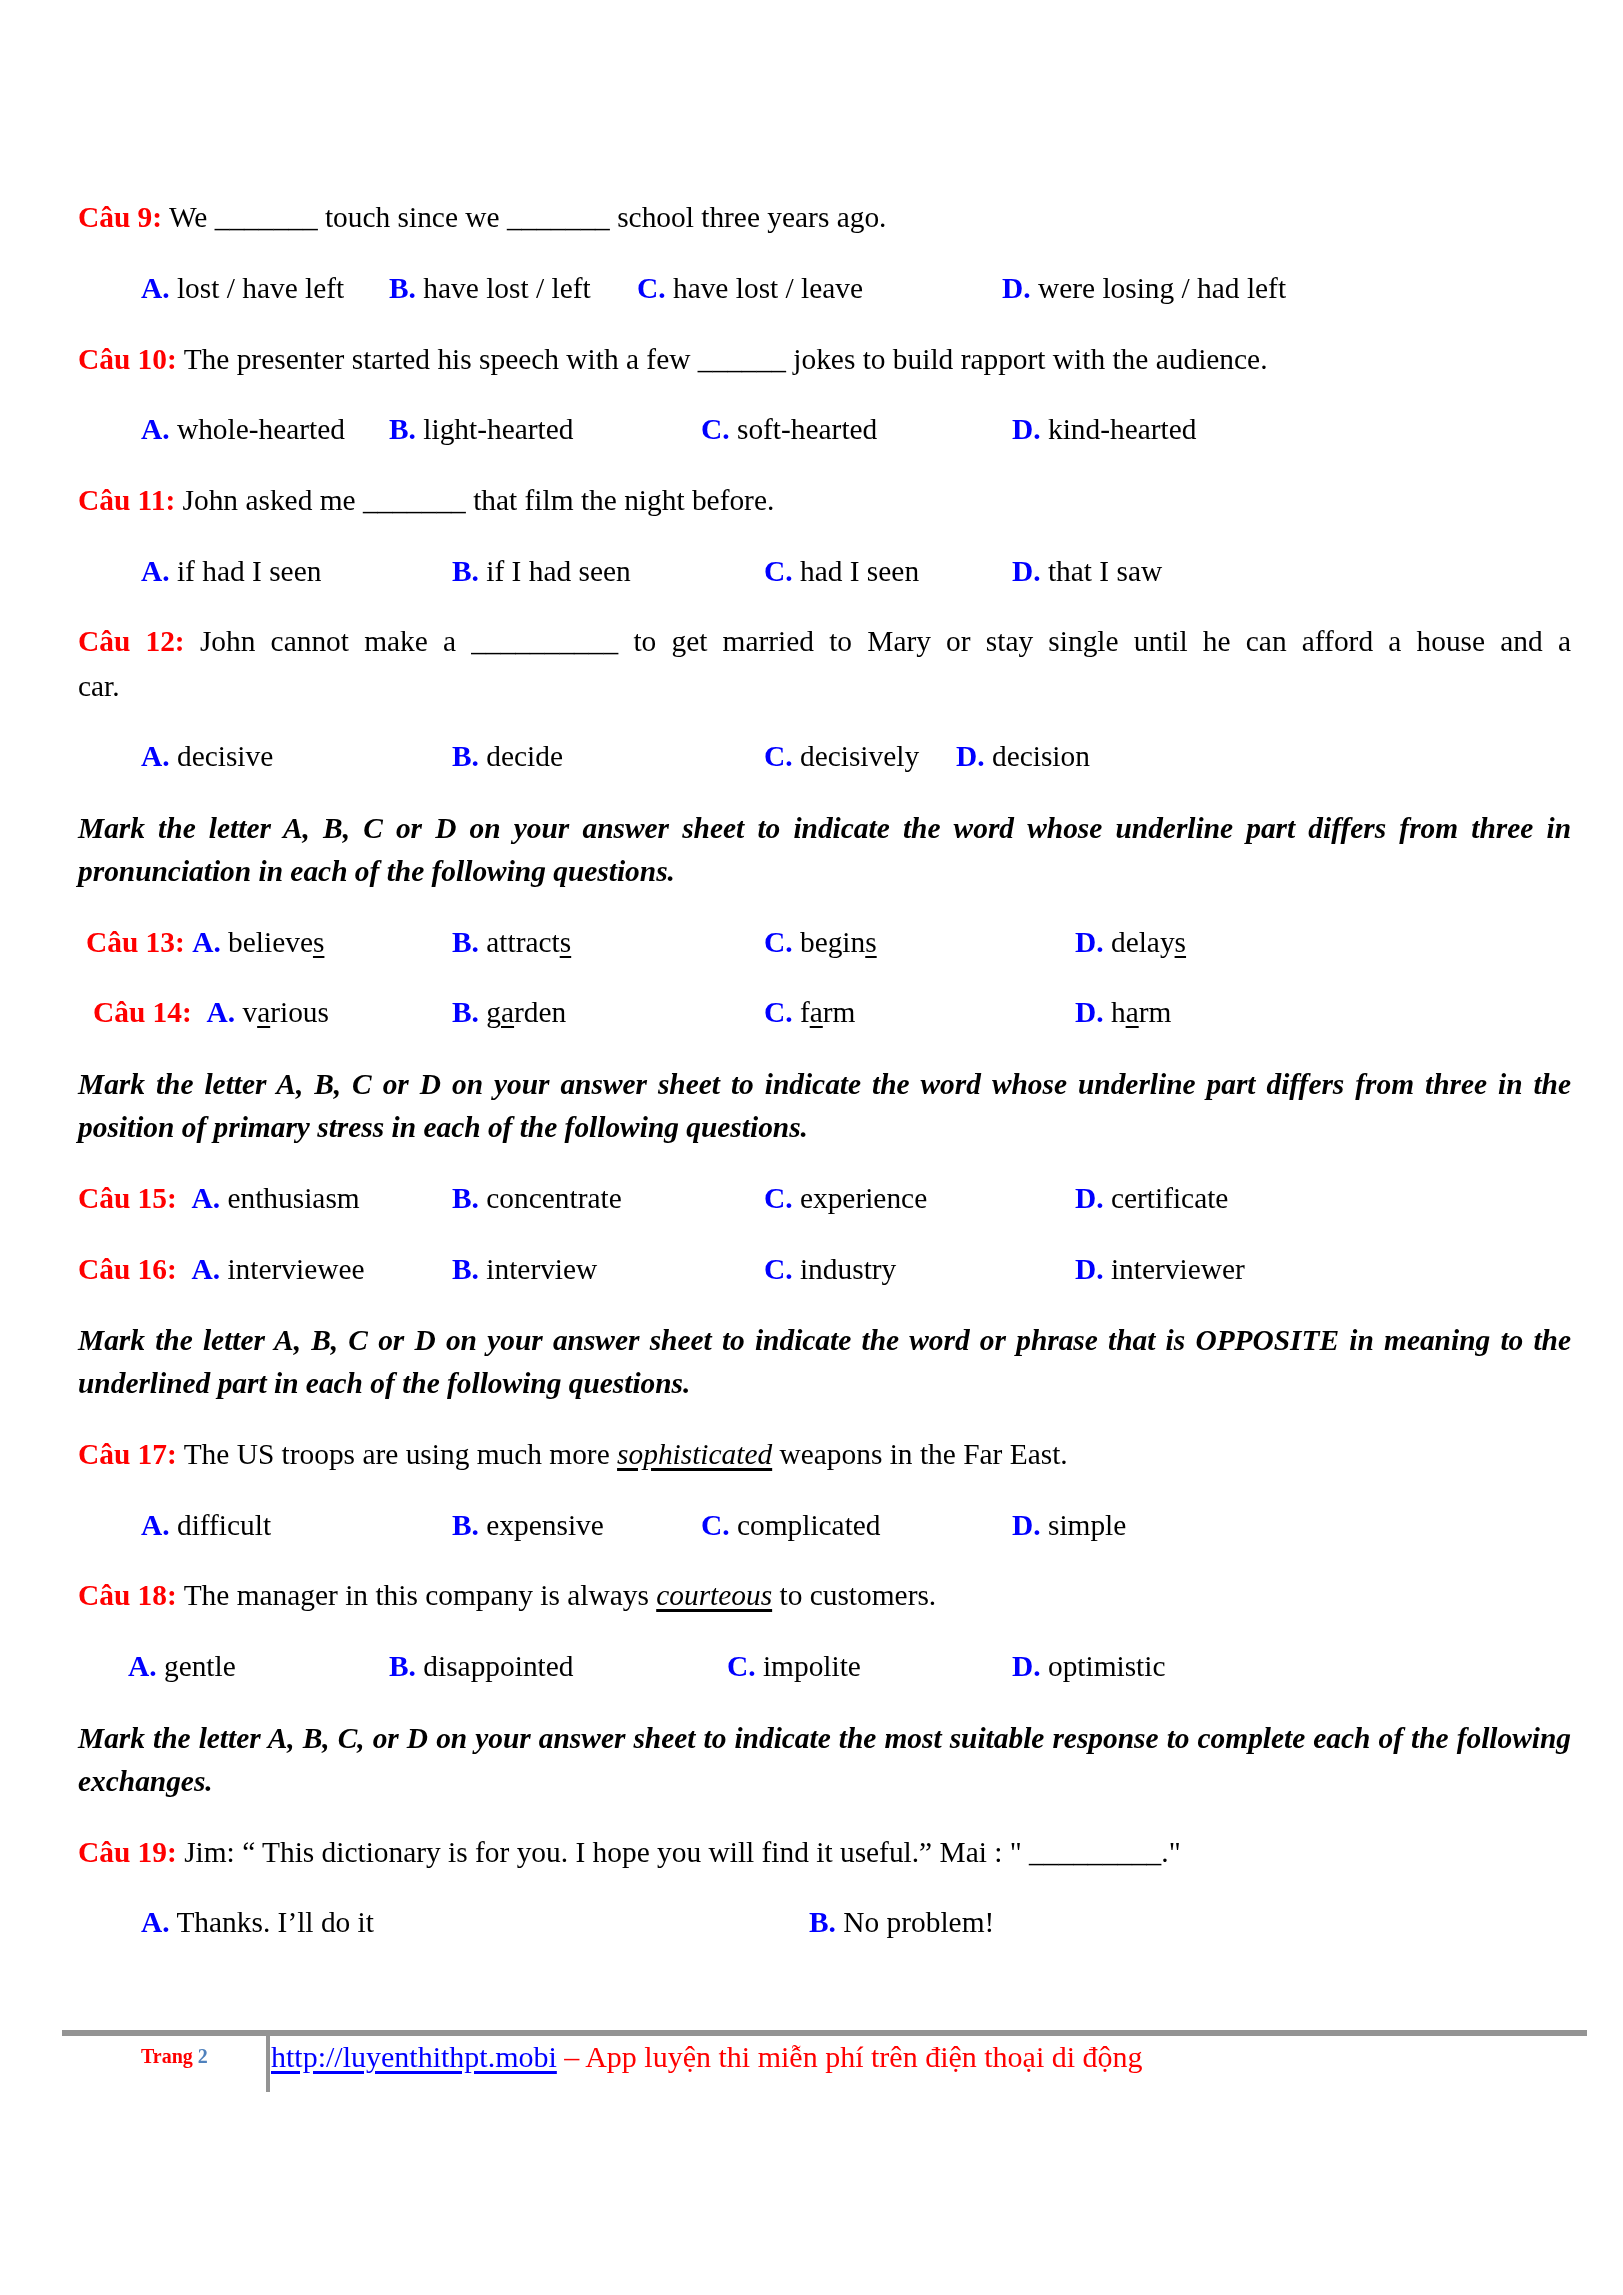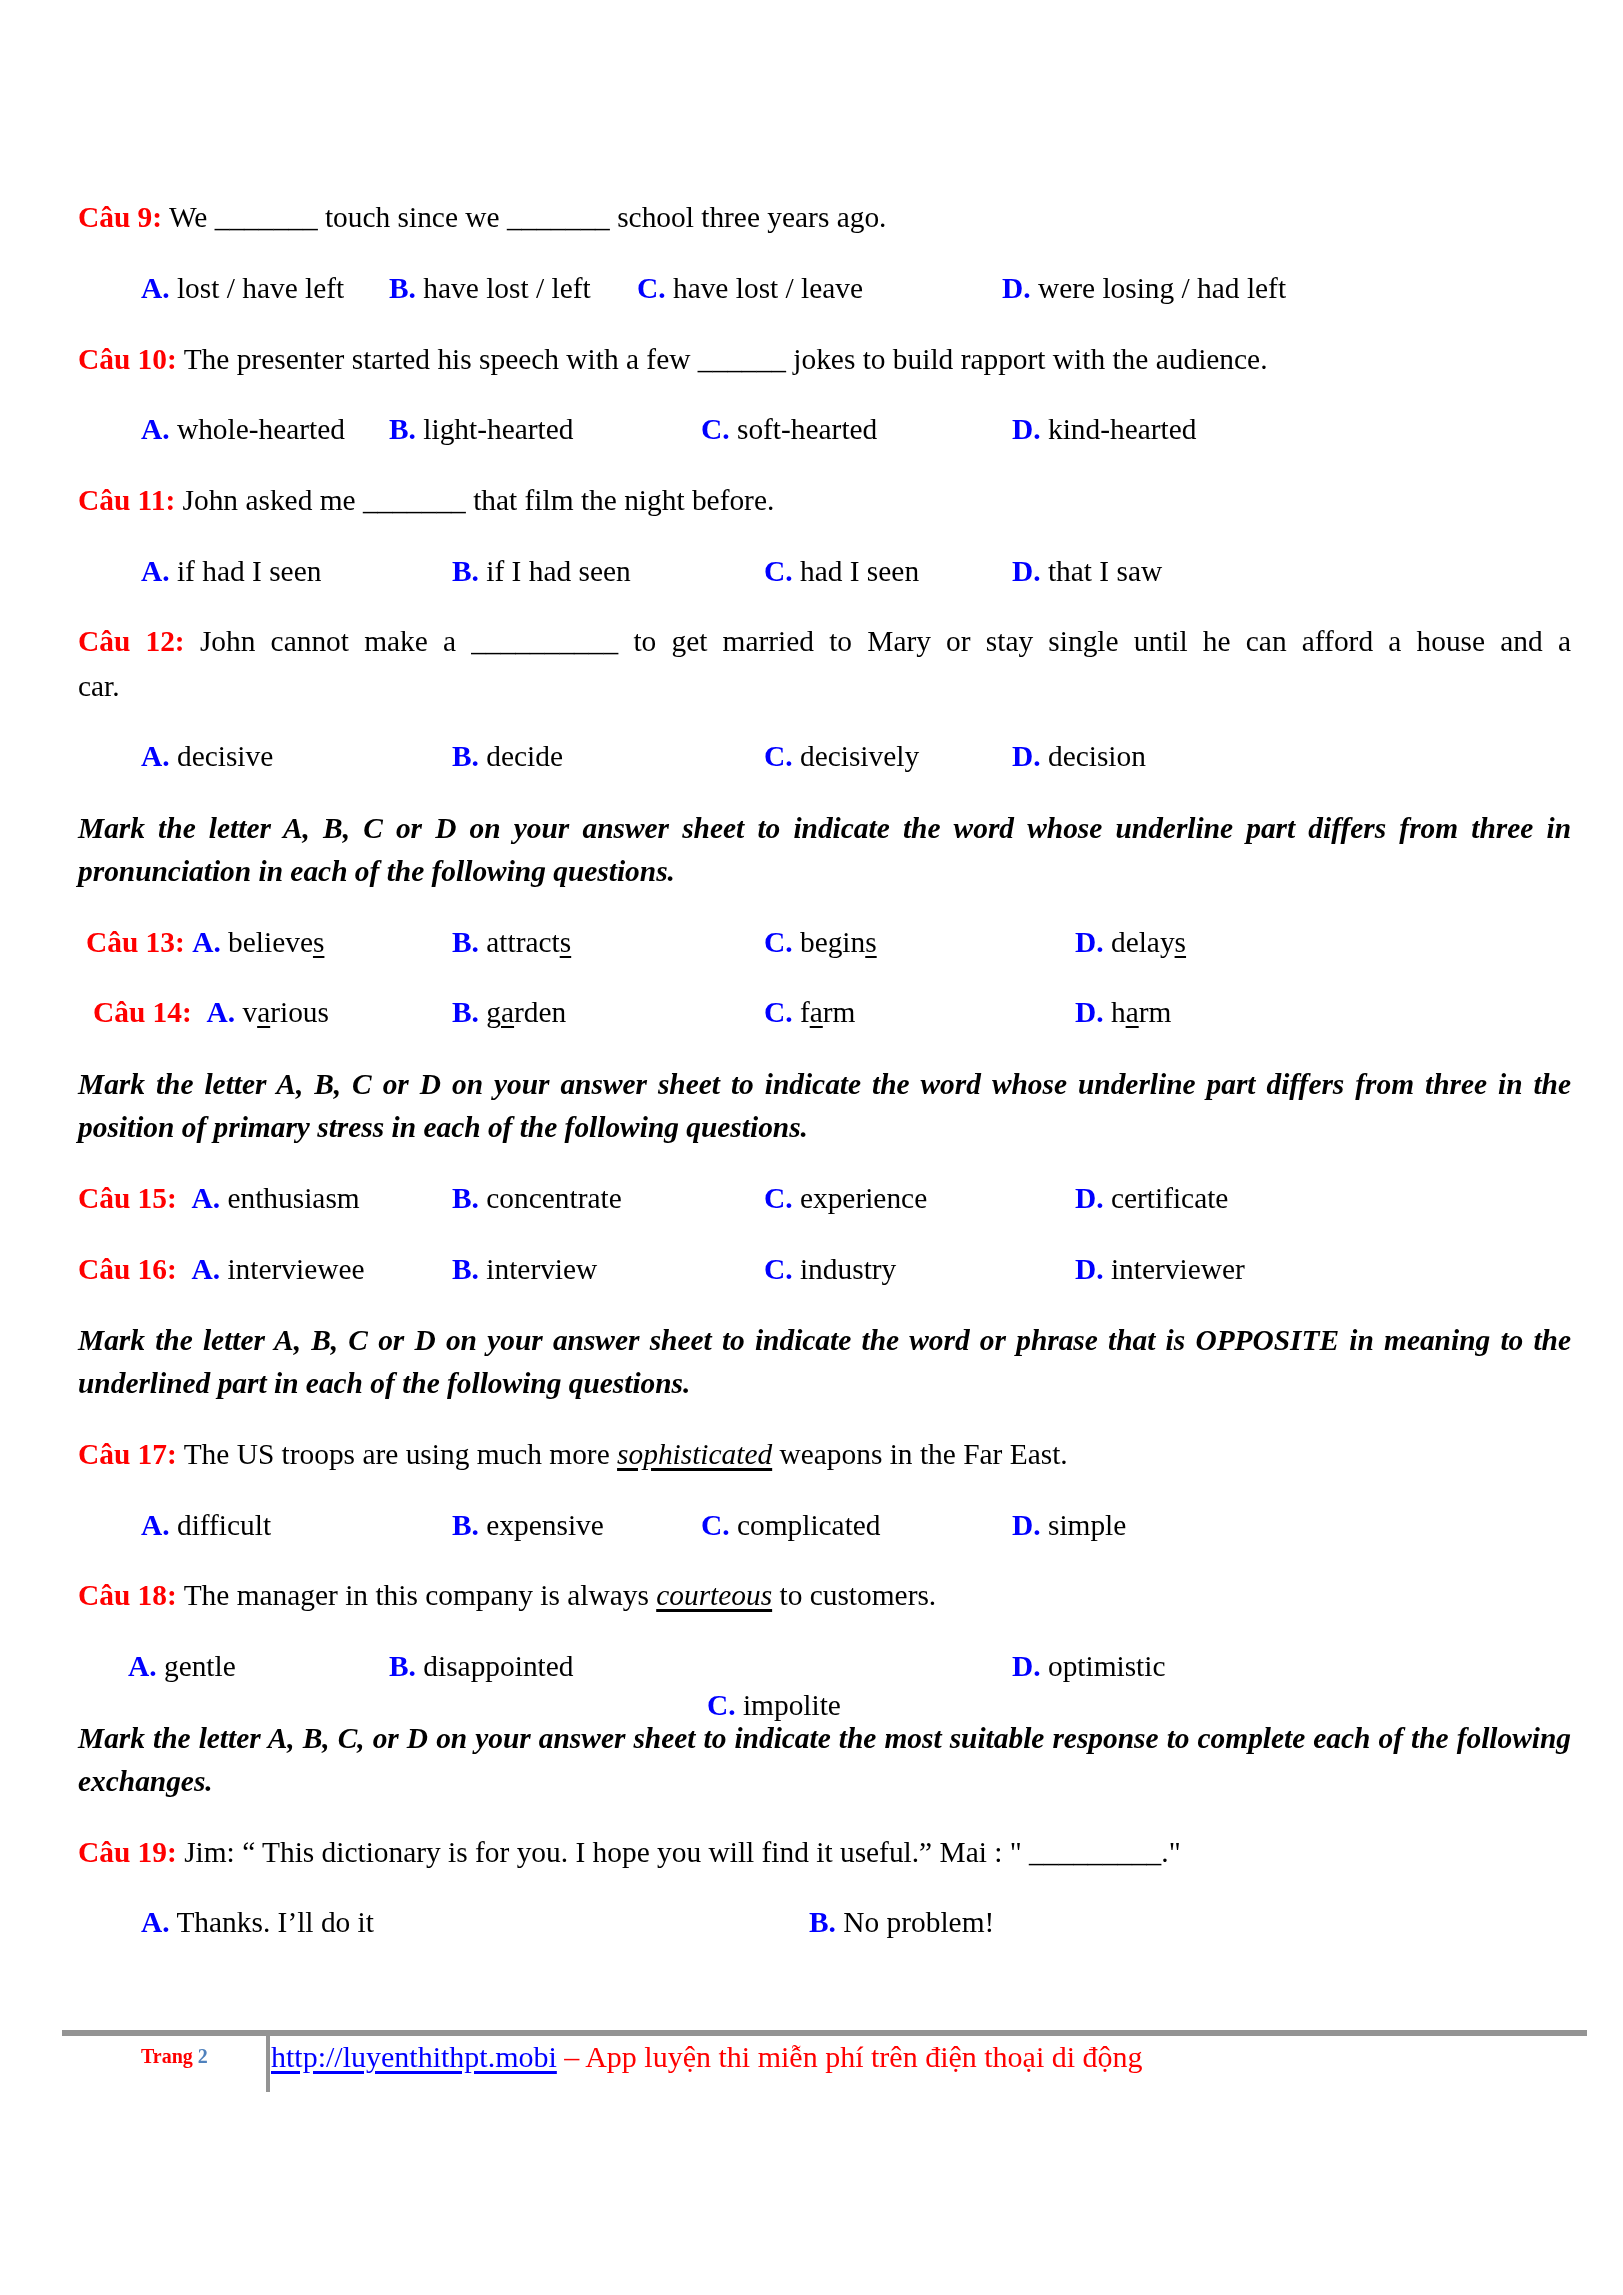--- a/index.html
+++ b/index.html
@@ -60,21 +60,21 @@
   <span class="q-label">Câu 12:</span>
   <span>John cannot make a __________ to get married to Mary or stay single until he can afford a house and a</span>
 </div>
 <div class="line" style="left:78px; top:669px;">
   <span>car.</span>
 </div>
 <div class="line" style="top:739px;">
   <span class="opt" style="left:141px;"><span class="opt-letter">A.</span> <span>decisive</span></span>
   <span class="opt" style="left:452px;"><span class="opt-letter">B.</span> <span>decide</span></span>
   <span class="opt" style="left:764px;"><span class="opt-letter">C.</span> <span>decisively</span></span>
-  <span class="opt" style="left:1012px;"><span class="opt-letter">D.</span> <span>decision</span></span>
+  <span class="opt" style="left:956px;"><span class="opt-letter">D.</span> <span>decision</span></span>
 </div>
 
 <div class="heading" style="top:807px;">Mark the letter A, B, C or D on your answer sheet to indicate the word whose underline part differs from three in pronunciation in each of the following questions.</div>
 
 <div class="line" style="top:925px;">
   <span class="opt" style="left:86px;"><span class="q-label">Câu 13:</span> <span class="opt-letter">A.</span> <span><span>believe</span><span class="u">s</span></span></span>
   <span class="opt" style="left:452px;"><span class="opt-letter">B.</span> <span>attract</span><span class="u">s</span></span>
   <span class="opt" style="left:764px;"><span class="opt-letter">C.</span> <span>begin</span><span class="u">s</span></span>
   <span class="opt" style="left:1075px;"><span class="opt-letter">D.</span> <span>delay</span><span class="u">s</span></span>
 </div>
@@ -115,21 +115,21 @@
   <span class="opt" style="left:1012px;"><span class="opt-letter">D.</span> <span>simple</span></span>
 </div>
 
 <div class="line" style="left:78px; top:1578px;">
   <span class="q-label">Câu 18:</span>
   <span>The manager in this company is always </span><span class="ul-key">courteous</span><span> to customers.</span>
 </div>
 <div class="line" style="top:1649px;">
   <span class="opt" style="left:128px;"><span class="opt-letter">A.</span> <span>gentle</span></span>
   <span class="opt" style="left:389px;"><span class="opt-letter">B.</span> <span>disappointed</span></span>
-  <span class="opt" style="left:707px;margin-top:39px;"><span class="opt-letter">C.</span> <span>impolite</span></span>
+  <span class="opt" style="left:727px;"><span class="opt-letter">C.</span> <span>impolite</span></span>
   <span class="opt" style="left:1012px;"><span class="opt-letter">D.</span> <span>optimistic</span></span>
 </div>
 
 <div class="heading" style="top:1717px;">Mark the letter A, B, C, or D on your answer sheet to indicate the most suitable response to complete each of the following exchanges.</div>
 
 <div class="line" style="left:78px; top:1835px;">
   <span class="q-label">Câu 19:</span>
   <span>Jim: “ This dictionary is for you. I hope you will find it useful.” Mai : " _________."</span>
 </div>
 <div class="line" style="top:1905px;">

